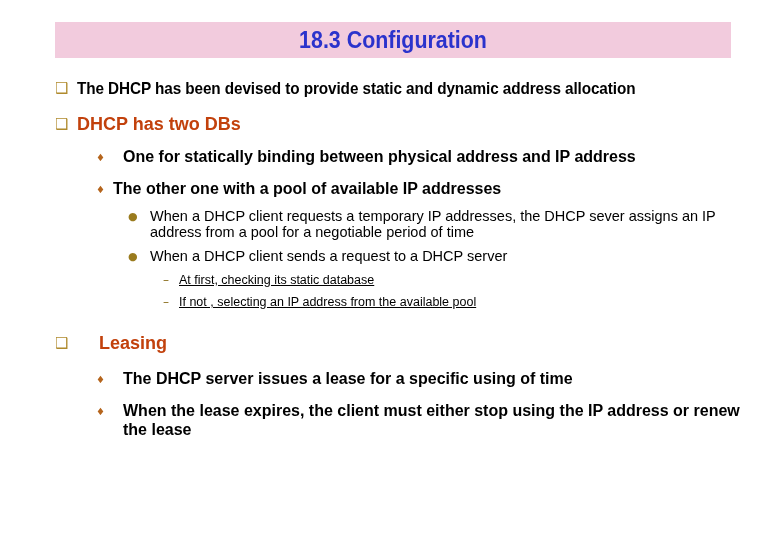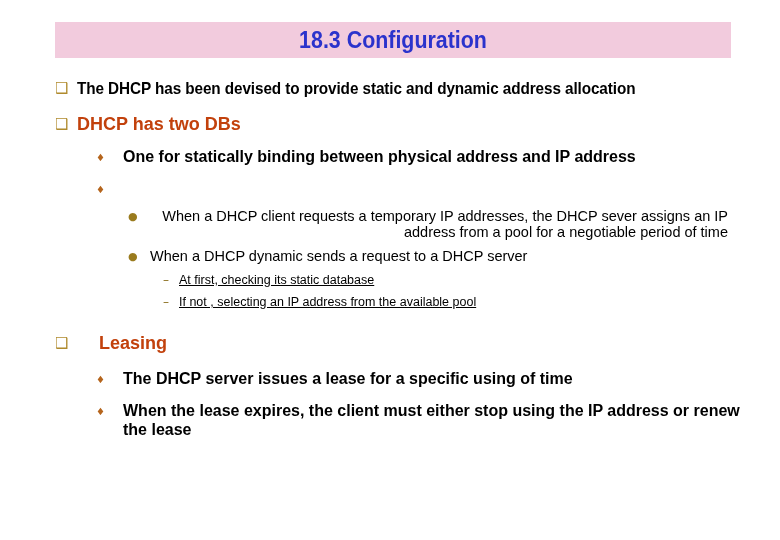--- a/index.html
+++ b/index.html
@@ -157,21 +157,21 @@
   .l4 .txt {
     font-size: 12.5px;
     line-height: 16px;
     color: #000000;
     font-weight: normal;
     text-decoration: underline;
   }
 
   .maxw640 { max-width: 640px; }
   .maxw600 { max-width: 610px; }
-  .maxw575 { max-width: 578px; text-align: right; }
+  .maxw575 { max-width: 578px; }
   .maxw620 { max-width: 622px; }
 
   
   #logo {
     position: absolute;
     left: 19px;
     top: 487px;
     width: 40px;
     height: 38px;
   }
@@ -224,30 +224,31 @@
       <span class="txt">DHCP has two DBs</span>
     </div>
 
     <div class="row l2 pad">
       <span class="bullet">♦</span>
       <span class="txt maxw600">One for statically binding between physical address and IP address</span>
     </div>
 
     <div class="row l2">
       <span class="bullet">♦</span>
+      <span class="txt maxw600">The other one with a pool of available IP addresses</span>
     </div>
 
     <div class="row l3">
       <span class="bullet">●</span>
       <span class="txt maxw575">When a DHCP client requests a temporary IP addresses, the DHCP sever assigns an IP address from a pool for a negotiable period of time</span>
     </div>
 
     <div class="row l3">
       <span class="bullet">●</span>
-      <span class="txt maxw575">When a DHCP dynamic sends a request to a DHCP server</span>
+      <span class="txt maxw575">When a DHCP client sends a request to a DHCP server</span>
     </div>
 
     <div class="row l4">
       <span class="bullet">–</span>
       <span class="txt">At first, checking its static database</span>
     </div>
 
     <div class="row l4">
       <span class="bullet">–</span>
       <span class="txt">If not , selecting an IP address from the available pool</span>

